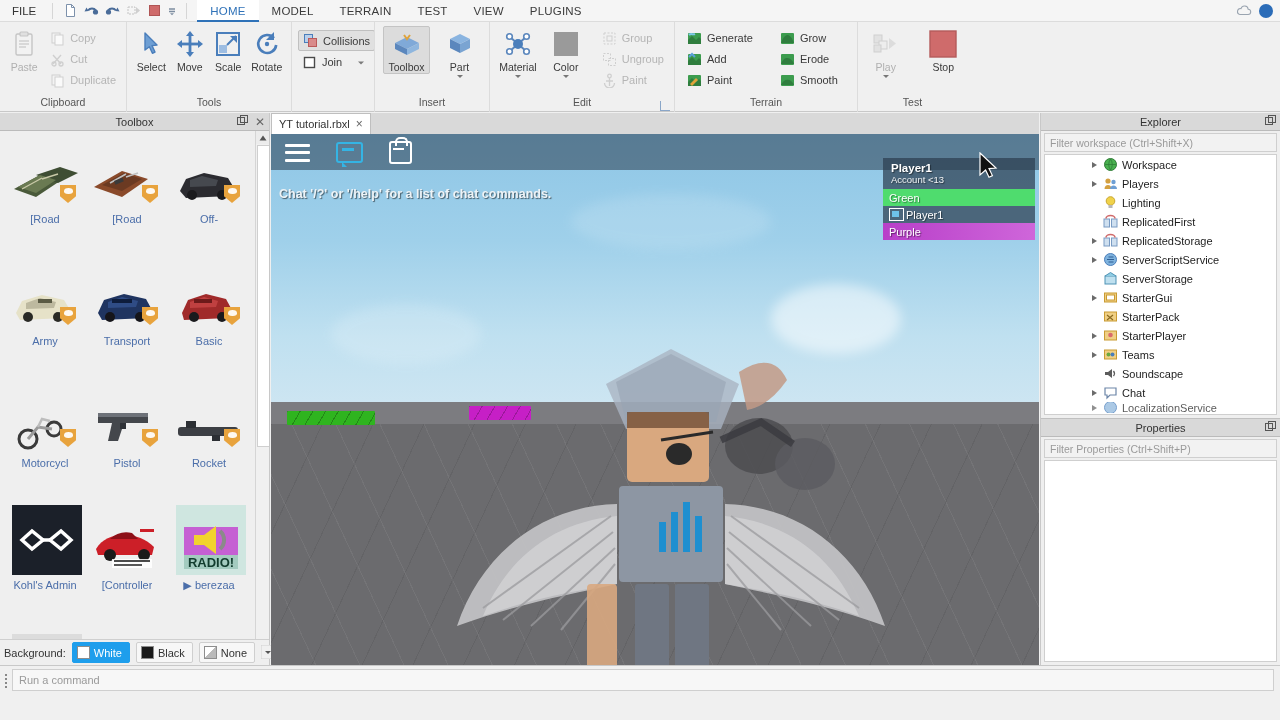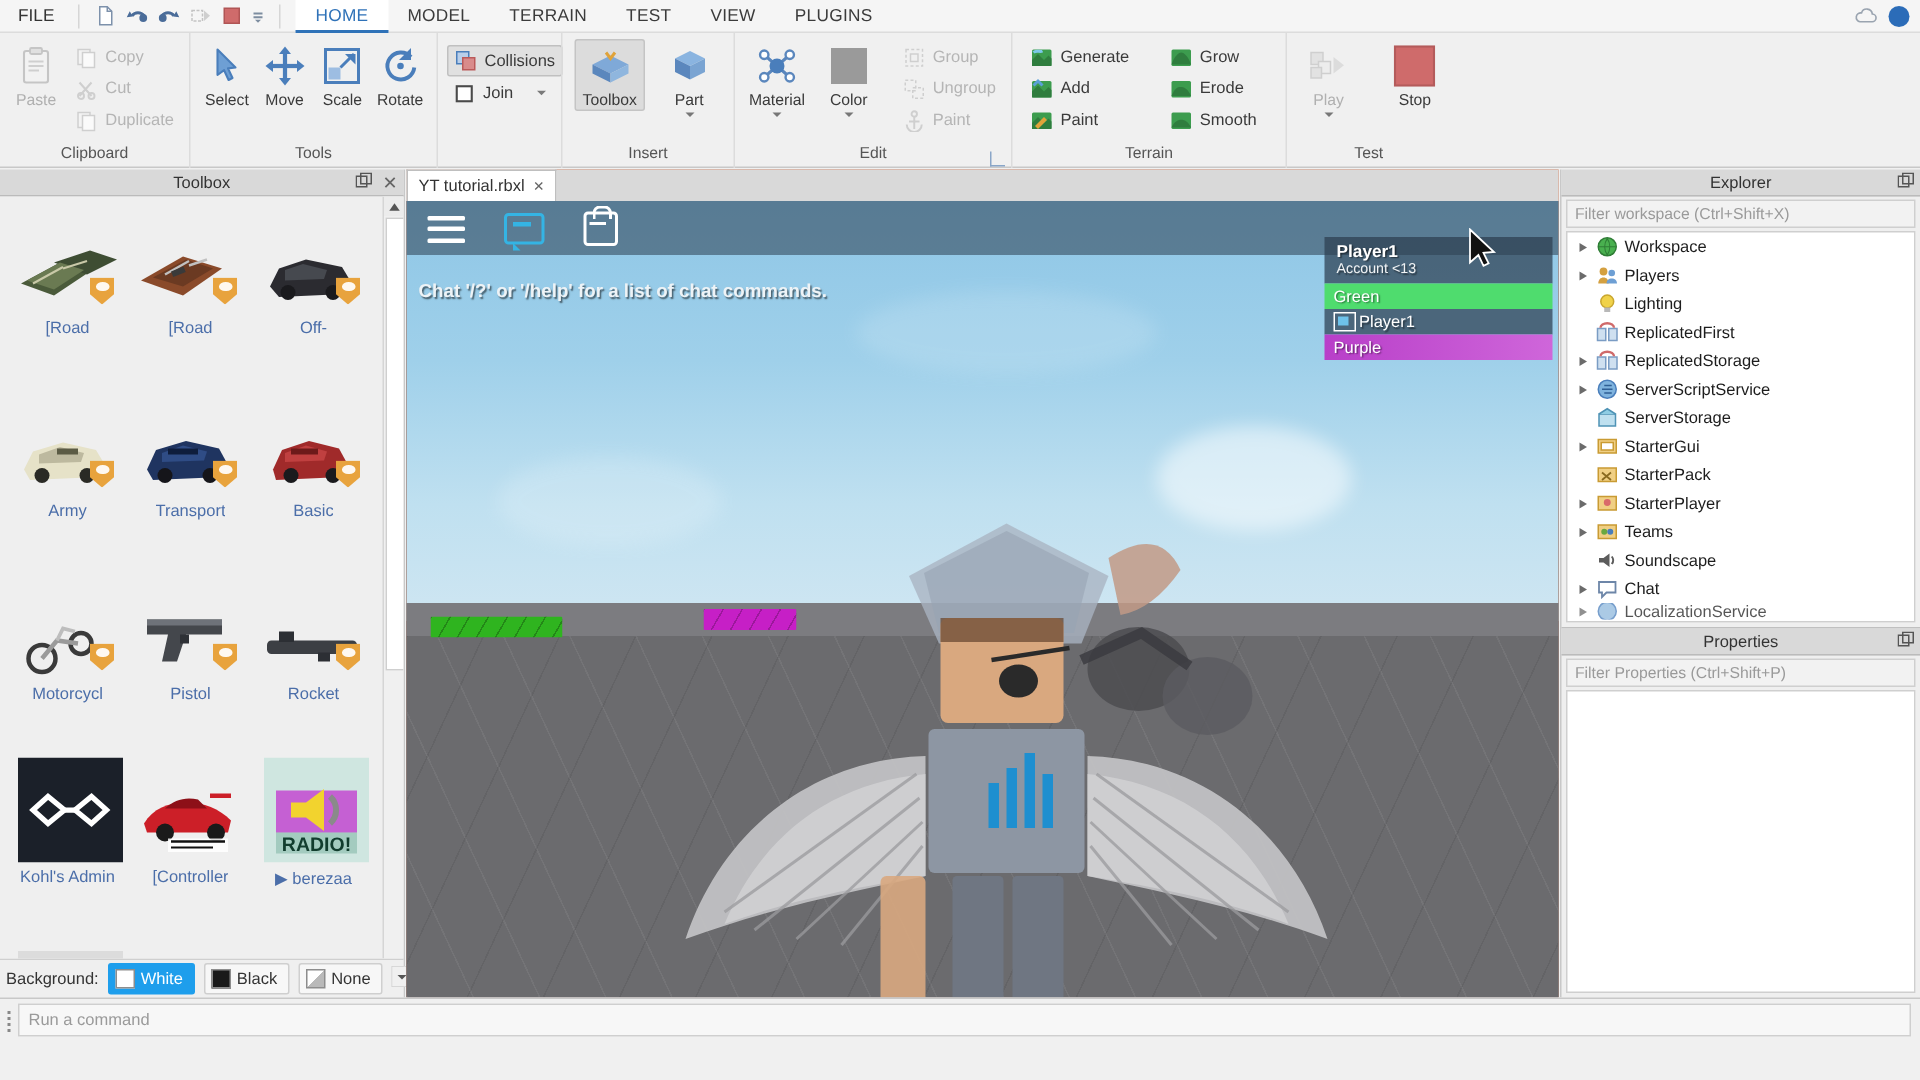--- a/index.html
+++ b/index.html
@@ -165,21 +165,21 @@
   .char{position:absolute;left:292px;top:115px;width:200px;height:400px;}
 
   
   .rightdock{position:absolute;left:1040px;top:113px;width:240px;height:552px;background:#efefef;
     border-left:1px solid #c8c8c8;box-sizing:border-box;display:flex;flex-direction:column;}
   .explorer{height:305px;display:flex;flex-direction:column;border-bottom:1px solid #c0c0c0;}
   .filter{
     height:19px;background:#f2f2f2;border:1px solid #cfcfcf;margin:2px 3px;
     display:flex;align-items:center;padding:0 5px;font-size:10.5px;color:#9a9a9a;box-sizing:border-box;
   }
-  .tree{flex:1;background:#fff;border:1px solid #cfcfcf;margin:0 3px 3px;overflow:hidden;box-sizing:border-box;}
+  .tree{flex:1;background:#fff;border:1px solid #cfcfcf;margin:0 3px 3px;overflow:hidden;box-sizing:border-box;padding-left:39px;}
   .tree-row{height:19px;display:flex;align-items:center;gap:4px;padding-left:6px;font-size:11px;color:#1d1d1d;}
   .twisty{width:9px;height:9px;display:flex;align-items:center;justify-content:center;flex:none;}
   .twisty i{width:0;height:0;border-top:3.5px solid transparent;border-bottom:3.5px solid transparent;border-left:5px solid #6b6b6b;}
   .titem{width:15px;height:15px;position:relative;flex:none;}
   .props{flex:1;display:flex;flex-direction:column;}
   .props-body{flex:1;background:#fff;border:1px solid #cfcfcf;margin:0 3px 3px;box-sizing:border-box;}
 
   
   .cmdbar{position:absolute;left:0;top:665px;width:1280px;height:55px;background:#f0f0f0;
     border-top:1px solid #c8c8c8;box-sizing:border-box;display:flex;align-items:flex-start;}

